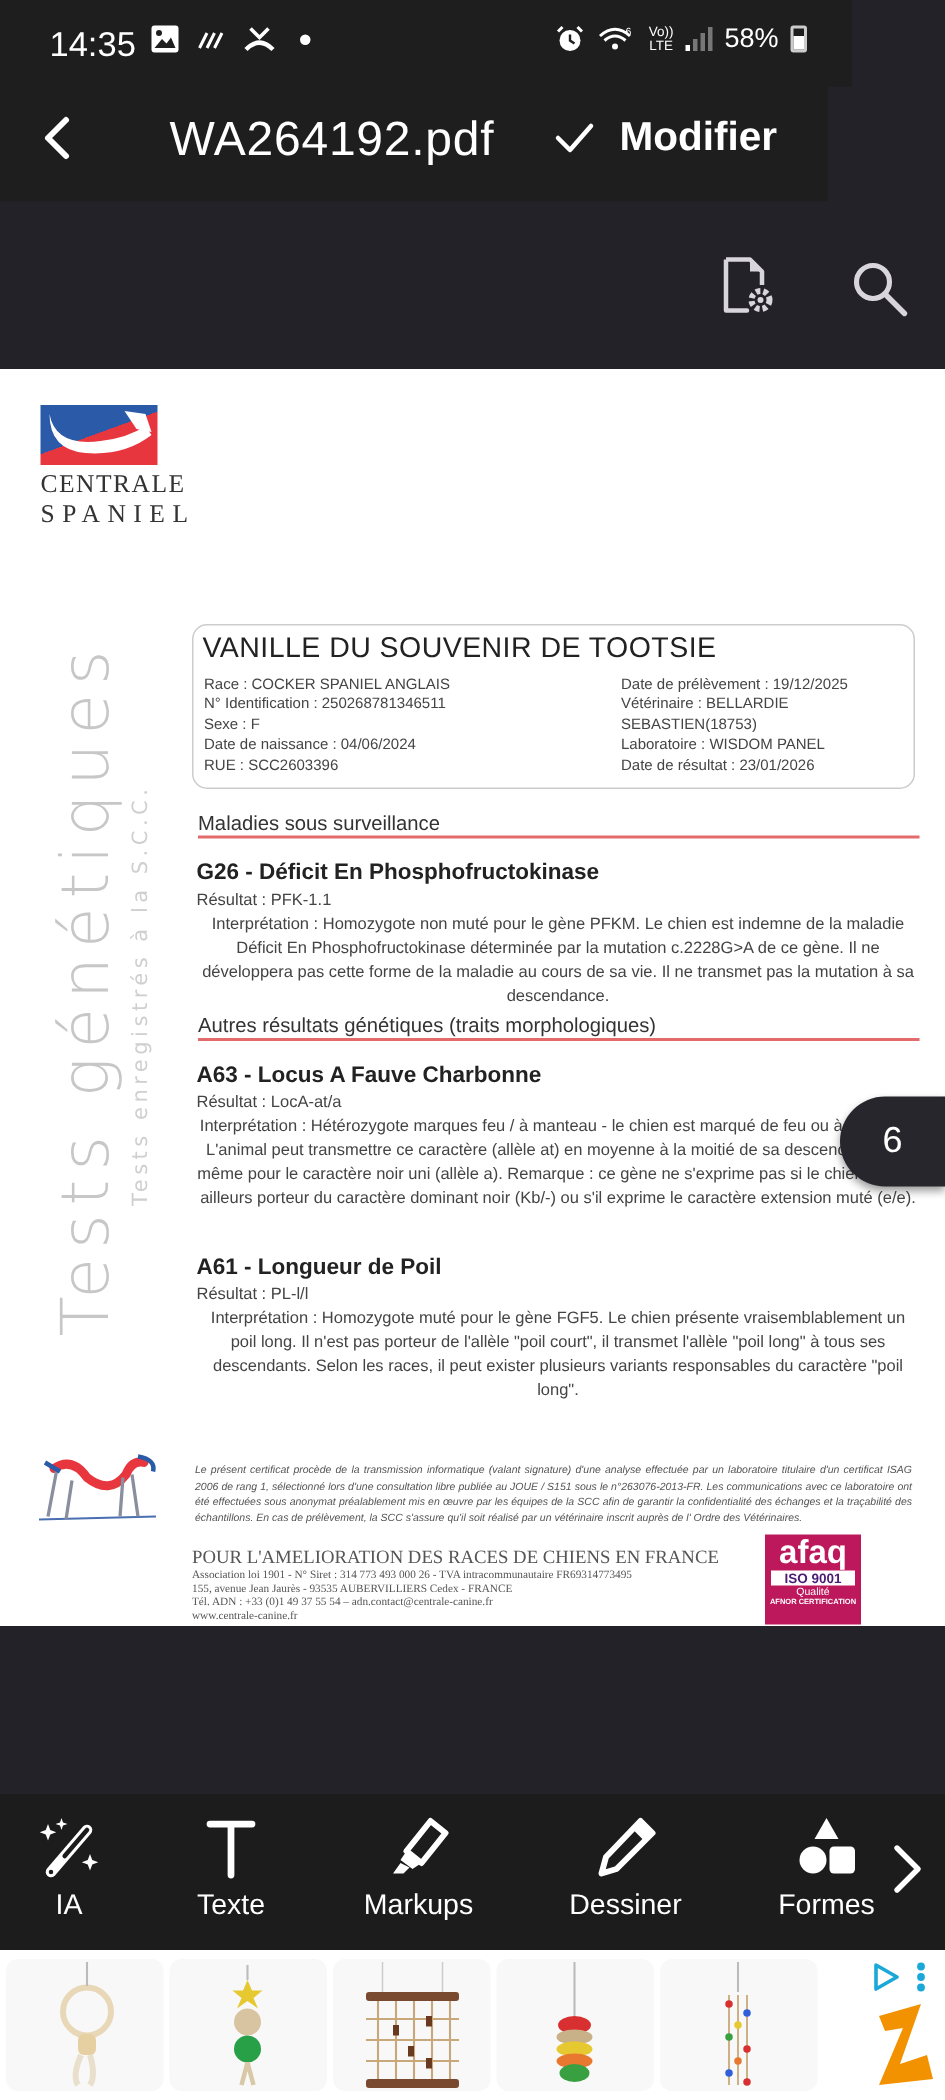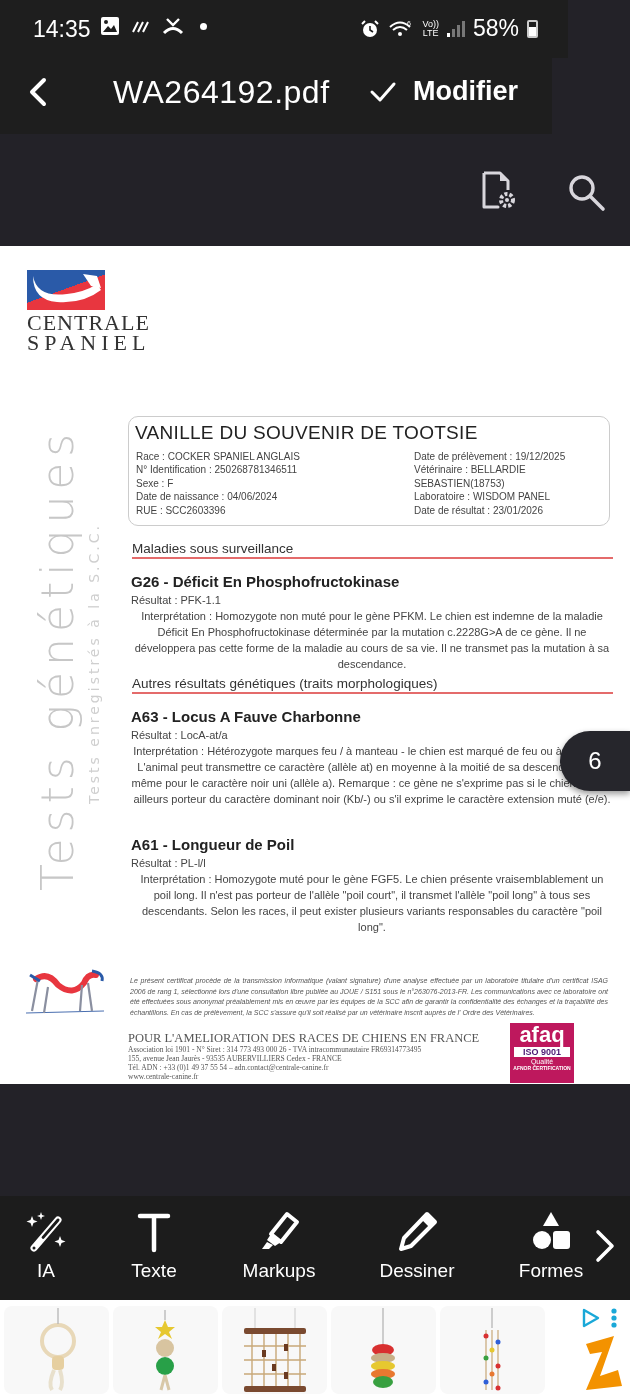--- a/index.html
+++ b/index.html
@@ -1,40 +1,40 @@
 <!DOCTYPE html>
 <html><head>
 <meta charset="utf-8">
 <style>
   * { box-sizing: border-box; margin: 0; padding: 0; }
   html, body { width: 630px; height: 1400px; overflow: hidden; background: #232228; font-family: "Liberation Sans", sans-serif; }
   .status-bar { position: absolute; top: 0; left: 0; width: 568px; height: 58px; background: #1e1e1e; color: #fff; font-size: 22px; }
   .status-bar .time { position: absolute; left: 33px; top: 16px; font-size: 23px; }
   .status-bar .left-icons { position: absolute; left: 100px; top: 16px; display: flex; gap: 10px; align-items: center; font-size: 20px; }
   .status-bar .right { position: absolute; right: 30px; top: 15px; display: flex; gap: 8px; align-items: center; }
-  .status-bar .pct { font-size: 23px; }
+  .status-bar .pct { font-size: 18px; }
   .battery { width: 11px; height: 18px; border: 2px solid #ccc; border-radius: 2px; position: relative; }
   .battery::after { content: ""; position: absolute; left: 0; right: 0; bottom: 0; height: 58%; background: #fff; }
   .signal { display: flex; align-items: flex-end; gap: 2px; height: 16px; }
   .signal span { width: 3px; background: #777; }
   .lte { font-size: 9px; line-height: 9px; text-align: center; }
 
   .app-bar { position: absolute; top: 58px; left: 0; width: 552px; height: 76px; background: #1e1e1e; color: #fff; }
   .back { position: absolute; left: 24px; top: 14px; width: 30px; height: 40px; }
   .title { position: absolute; left: 113px; top: 16px; font-size: 32px; letter-spacing: 0.5px; }
   .modify { position: absolute; right: 34px; top: 18px; display: flex; align-items: center; gap: 16px; font-size: 27px; font-weight: bold; }
 
   .sub-bar { position: absolute; top: 134px; left: 0; width: 630px; height: 112px; background: #232228; }
   .doc-settings { position: absolute; left: 478px; top: 36px; width: 40px; height: 40px; }
   .search { position: absolute; left: 566px; top: 38px; width: 40px; height: 40px; }
 
   .page { position: absolute; top: 246px; left: 0; width: 630px; height: 838px; background: #fff; overflow: hidden; }
   .logo { position: absolute; left: 27px; top: 24px; width: 80px; }
   .logo-flag { width: 78px; height: 40px; background: linear-gradient(160deg, #2a5aa8 0 48%, #e8363f 48% 100%); position: relative; }
-  .logo-text { font-family: "Liberation Serif", serif; color: #333; font-size: 22px; line-height: 20px; margin-top: 3px; letter-spacing: 1px; }
+  .logo-text { font-family: "Liberation Serif", serif; color: #333; font-size: 17px; line-height: 20px; margin-top: 3px; letter-spacing: 1px; }
 
   .vertical-title { position: absolute; left: 32px; top: 645px; transform: rotate(-90deg); transform-origin: 0 0; font-family: "DejaVu Sans", sans-serif; color: #c7c7c7; font-size: 44px; letter-spacing: 6px; white-space: nowrap; font-weight: 200; }
   .vertical-sub { position: absolute; left: 86px; top: 558px; transform: rotate(-90deg); transform-origin: 0 0; font-family: "DejaVu Sans", sans-serif; color: #cfcfcf; font-size: 14px; letter-spacing: 3px; white-space: nowrap; }
 
   .id-card { position: absolute; left: 128px; top: 170px; width: 482px; height: 110px; border: 1px solid #ccc; border-radius: 10px; color: #444; }
   .id-name { position: absolute; left: 6px; top: 5px; font-size: 19px; color: #222; letter-spacing: 0.3px; }
   .id-col { position: absolute; top: 33px; font-size: 10px; line-height: 13.4px; color: #444; }
   .id-col.left { left: 7px; }
   .id-col.right { left: 285px; }
 

